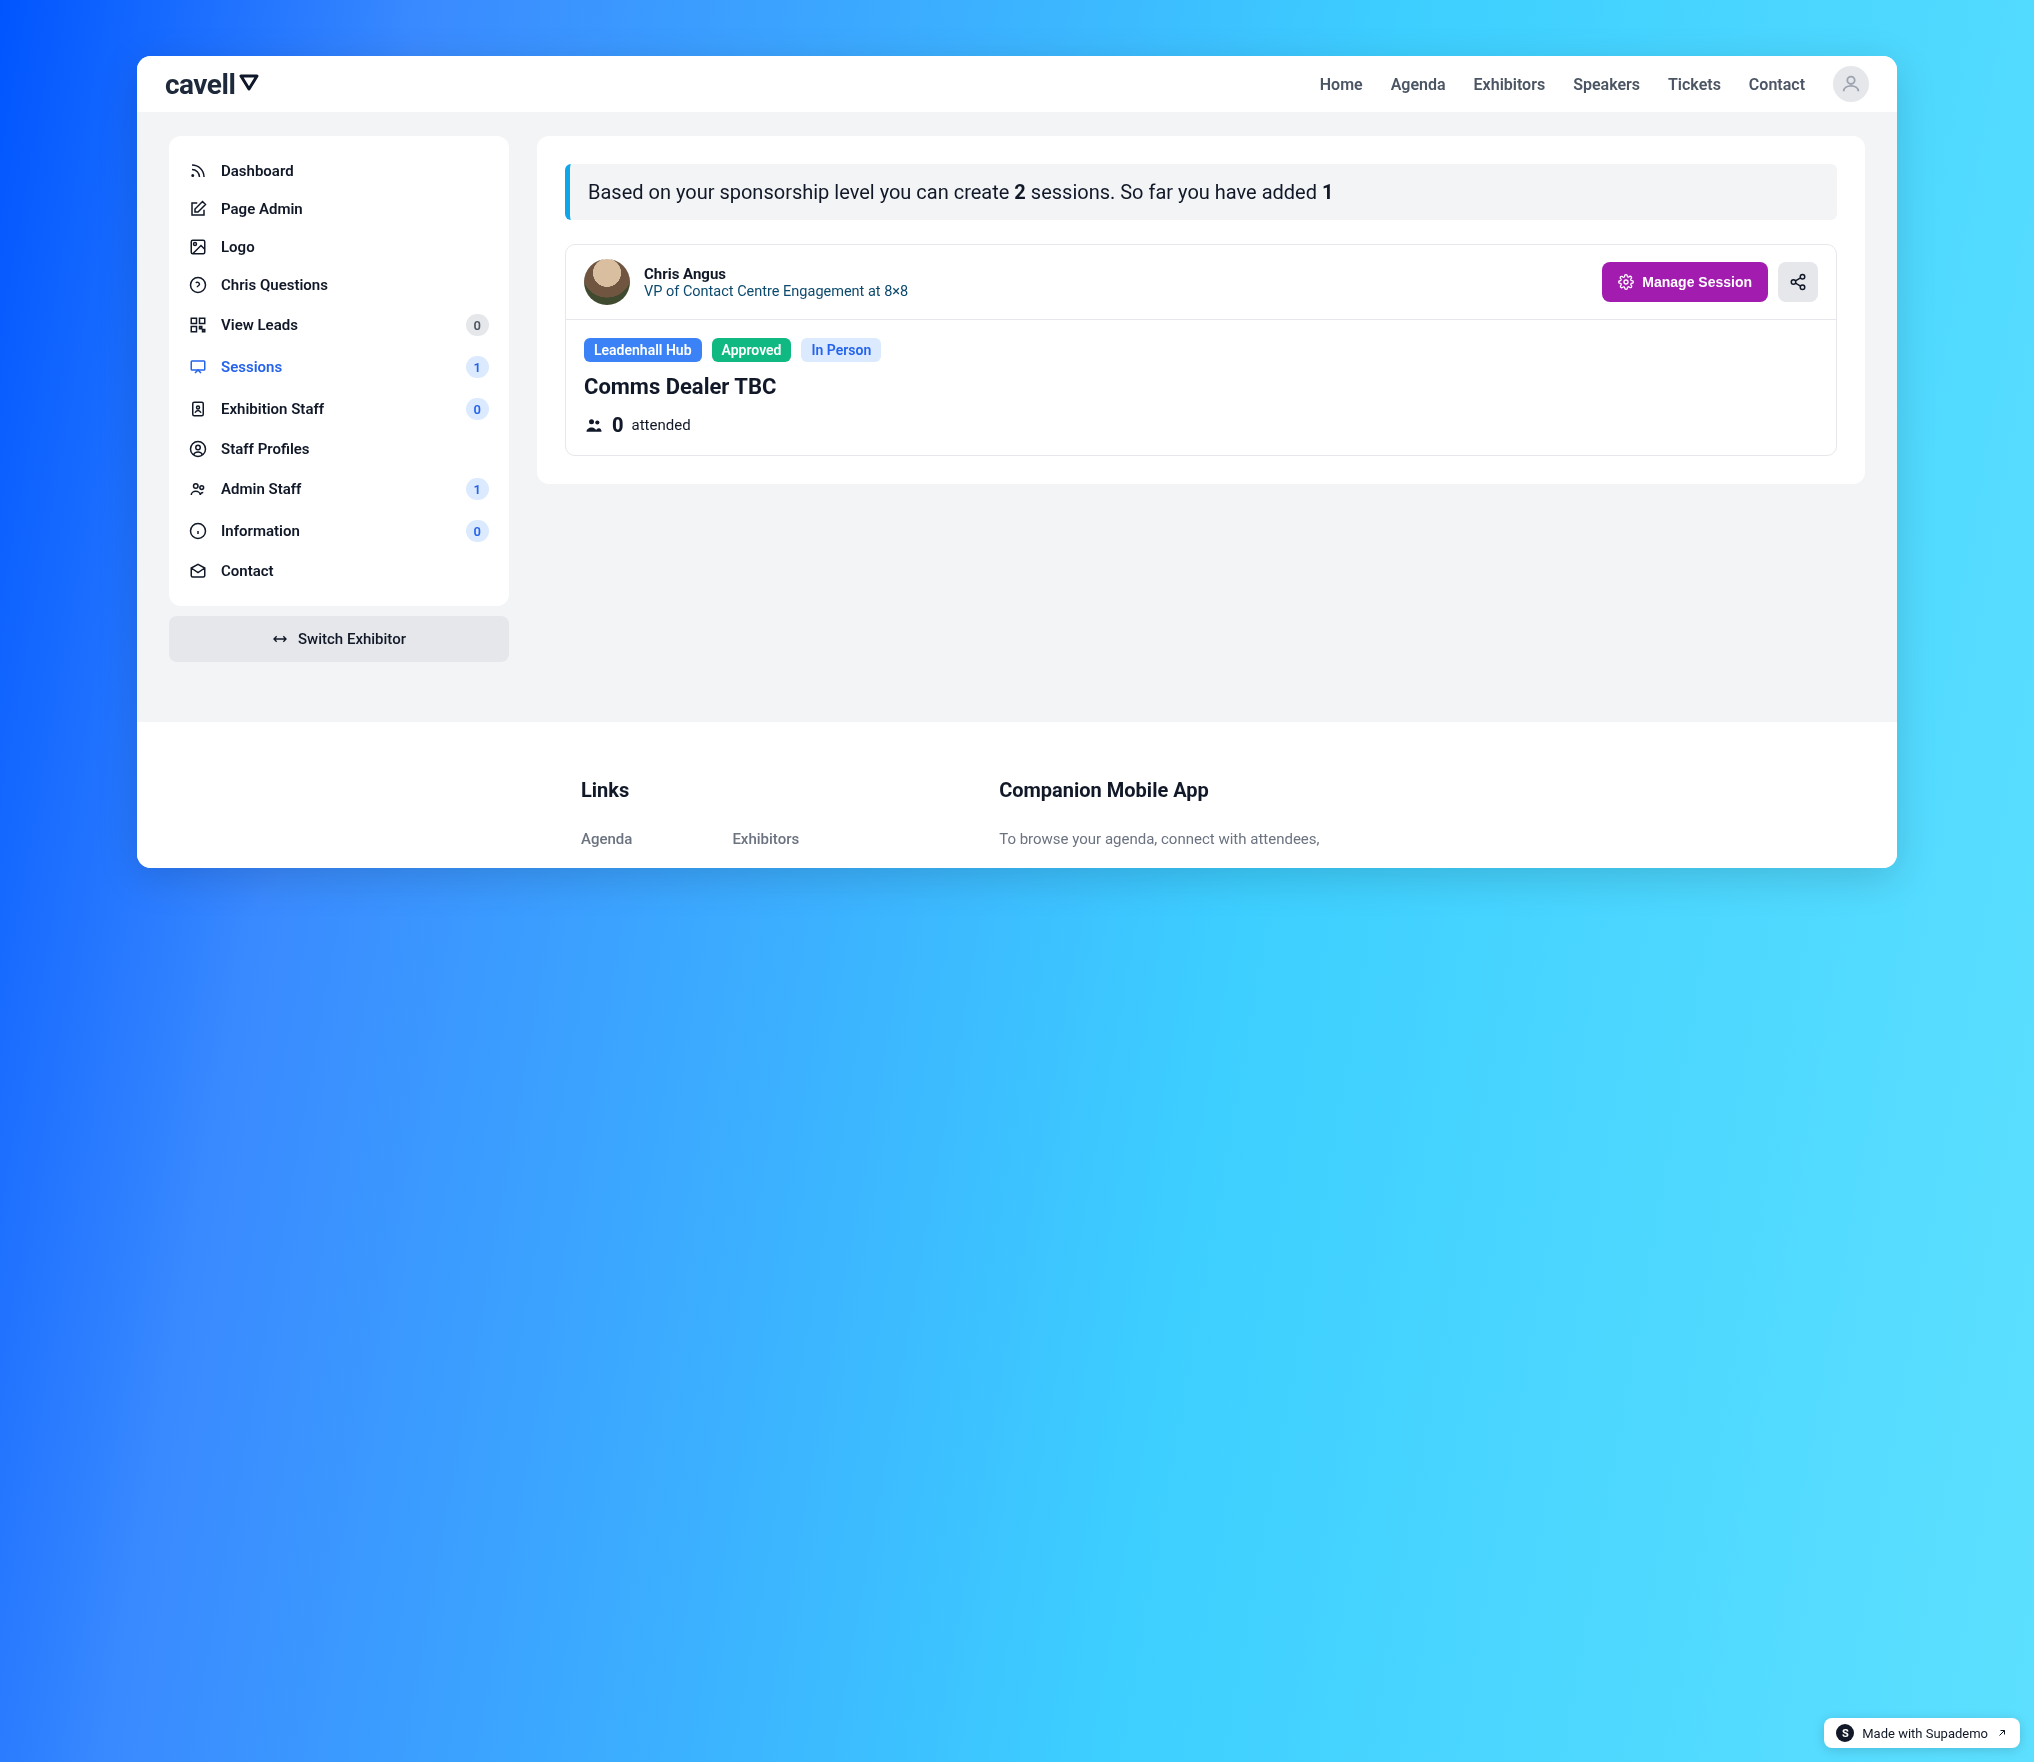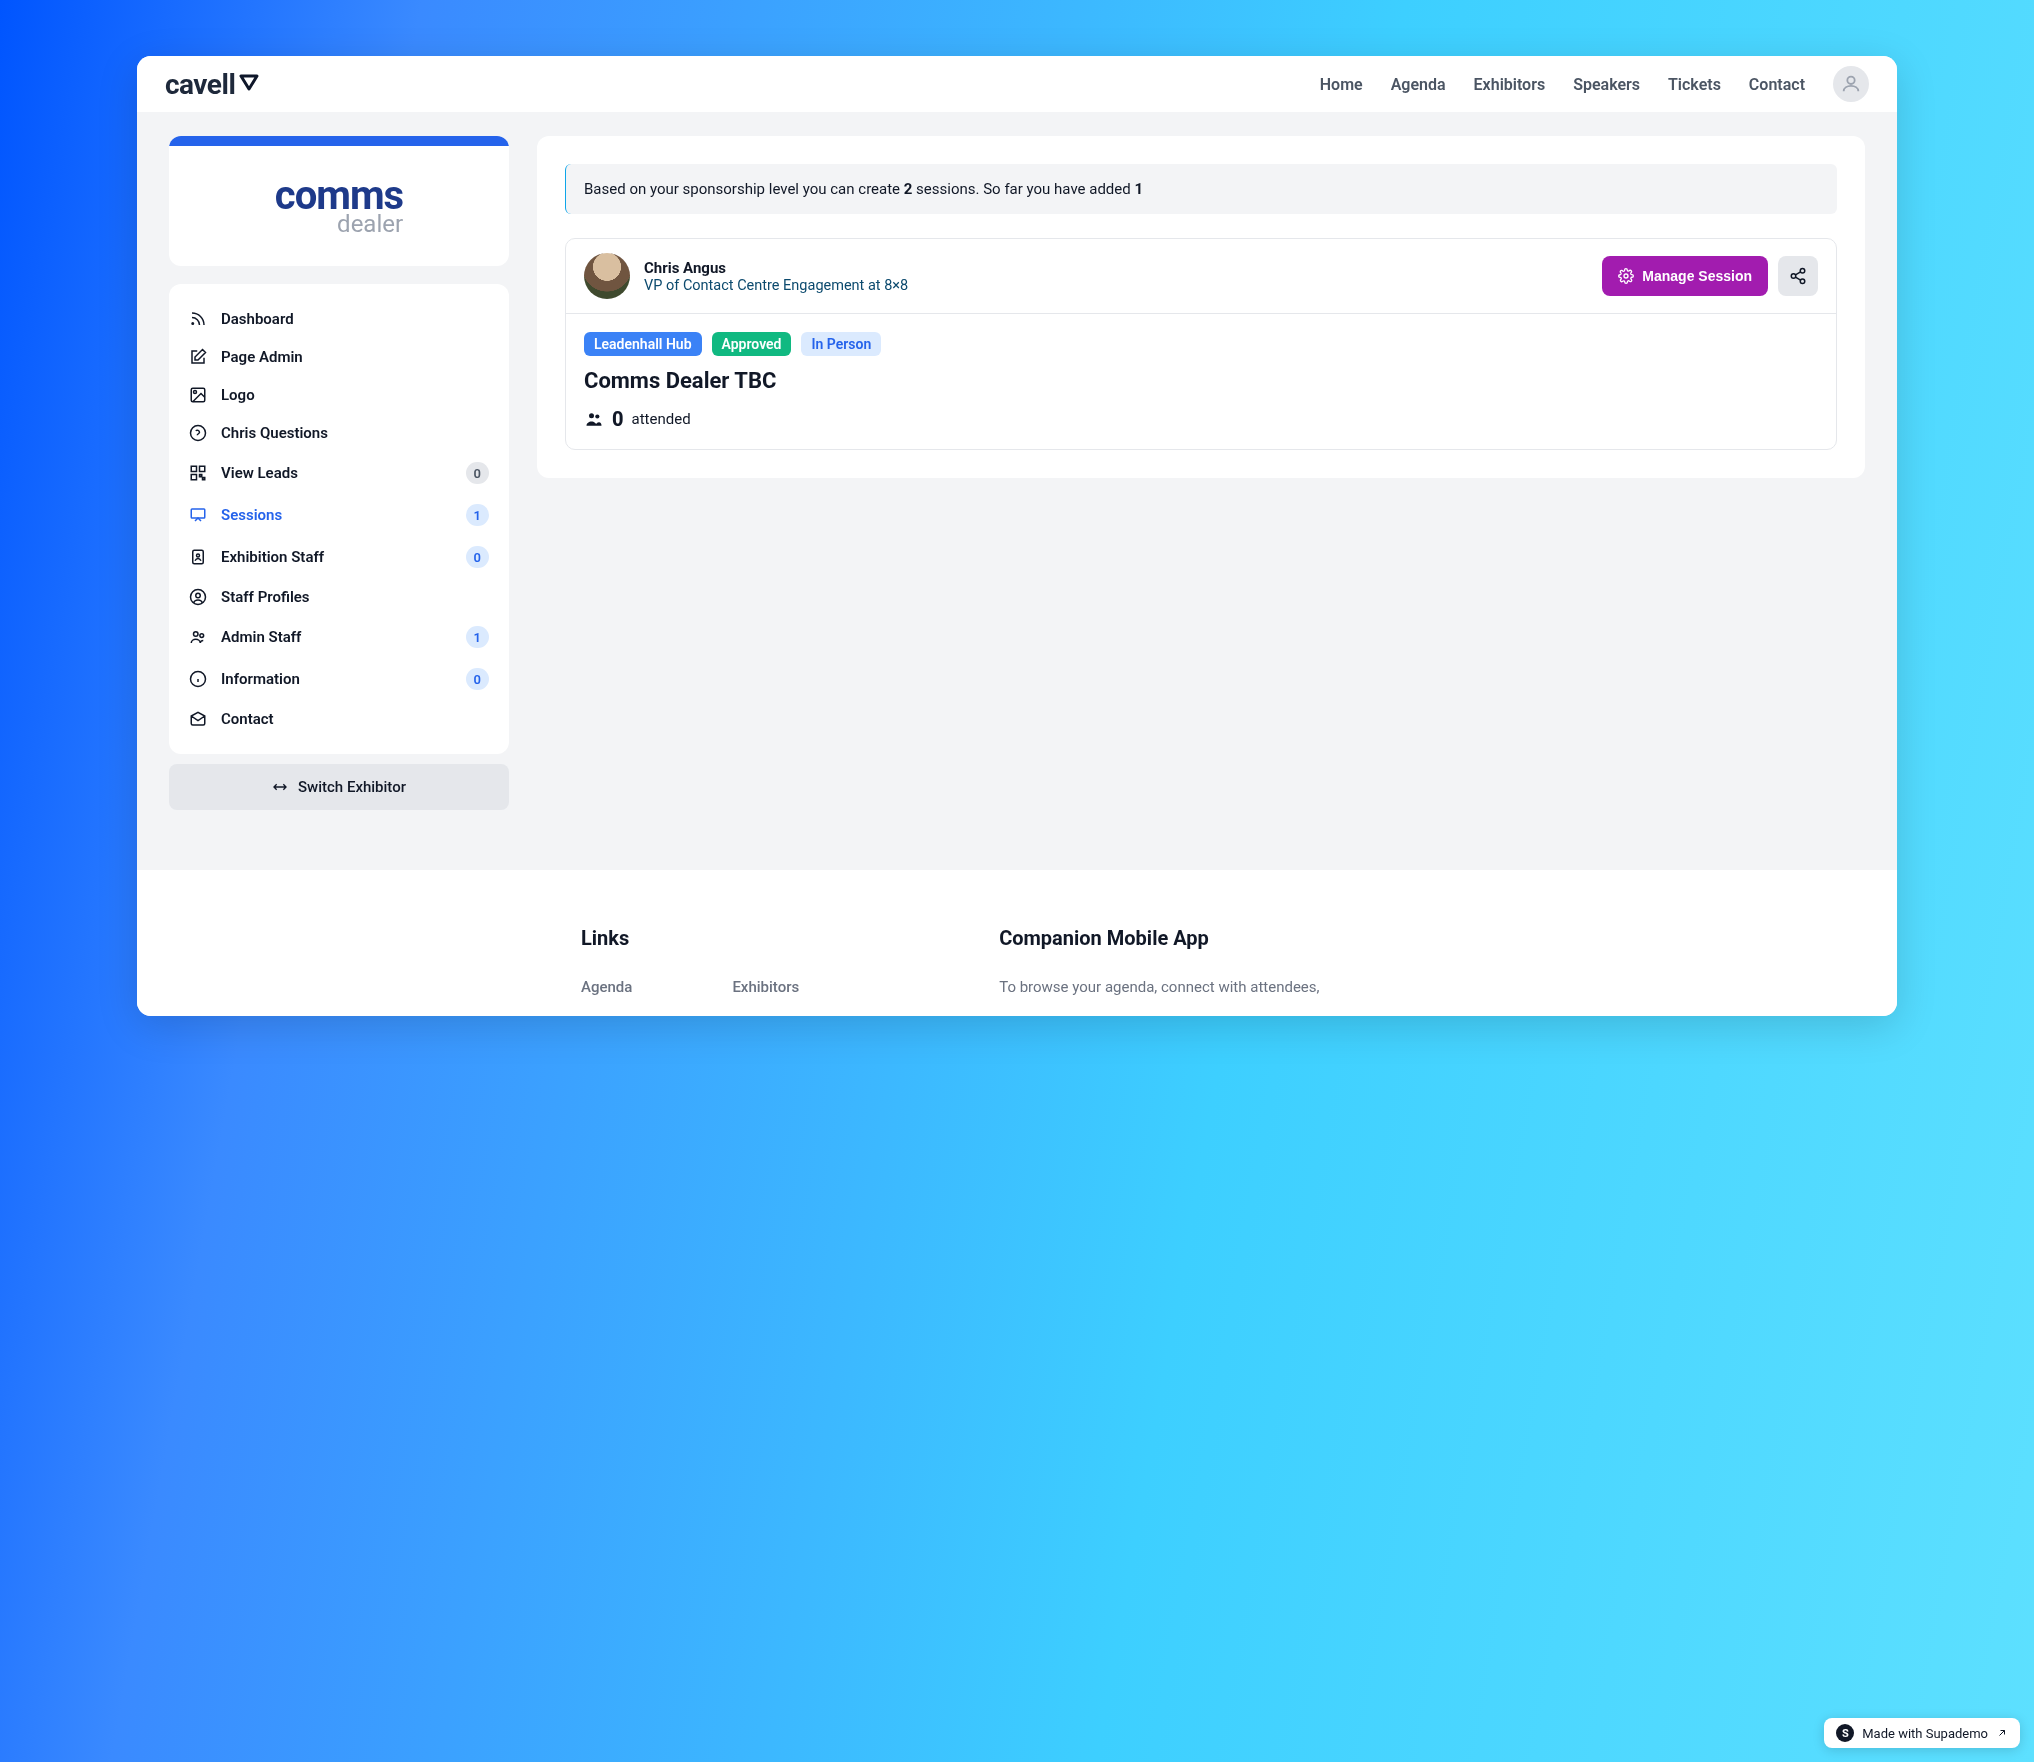--- a/index.html
+++ b/index.html
@@ -164,25 +164,25 @@
   color:#fff;
   border:none;
   padding:10px 18px;
   border-radius:8px;
   font-size:14px;
   font-weight:600;
   cursor:pointer;
 }
 .alert {
   background:#f3f4f6;
-  border-left:1px solid #0ea5e9;
+  border-left:5px solid #0ea5e9;
   border-radius:6px;
   padding:16px 18px;
   color:#111827;
-  font-size:15px;
+  font-size:20px;
   margin-bottom:24px;
 }
 .alert .b { font-weight:700; }
 
 .session-card {
   border:1px solid #e5e7eb;
   border-radius:10px;
   overflow:hidden;
 }
 .session-head {
@@ -279,29 +279,20 @@
           <circle cx="12" cy="8" r="4"></circle>
             <path d="M4 20c0-4 4-6 8-6s8 2 8 6"></path>
         </svg>
       </div>
     </div>
   </div>
 
   <div class="body-area">
 
     <aside class="sidebar">
-      <div class="company-card">
-        <div class="company-bar"></div>
-        <div class="company-logo-wrap">
-          <div class="company-logo-text">
-            <div class="company-logo-main">comms</div>
-            <div class="company-logo-sub">dealer</div>
-          </div>
-        </div>
-      </div>
 
       <nav class="nav-card">
         <div class="nav-item">
           <svg viewBox="0 0 24 24" fill="none" stroke-width="2">
               <path d="M4 4a16 16 0 0116 16M4 10a10 10 0 0110 10M5 19a1 1 0 100-2 1 1 0 000 2z"></path>
             </svg>
           <span class="label">Dashboard</span>
         </div>
         <div class="nav-item">
           <svg viewBox="0 0 24 24" fill="none" stroke-width="2">

